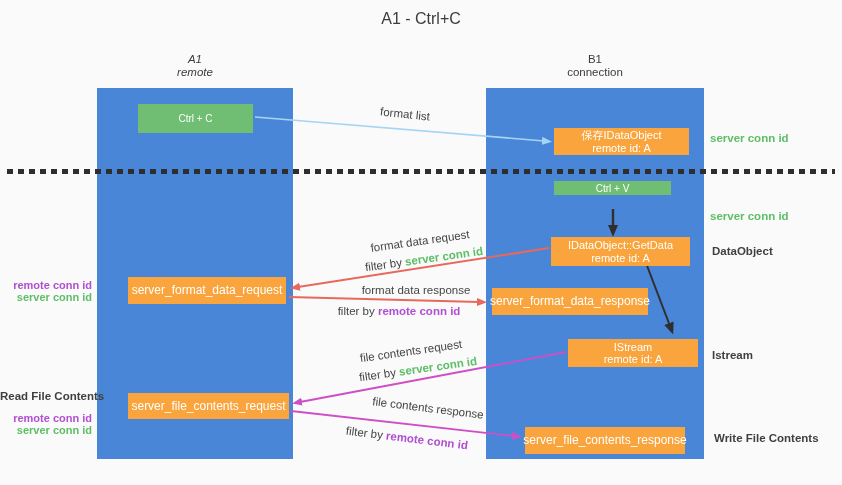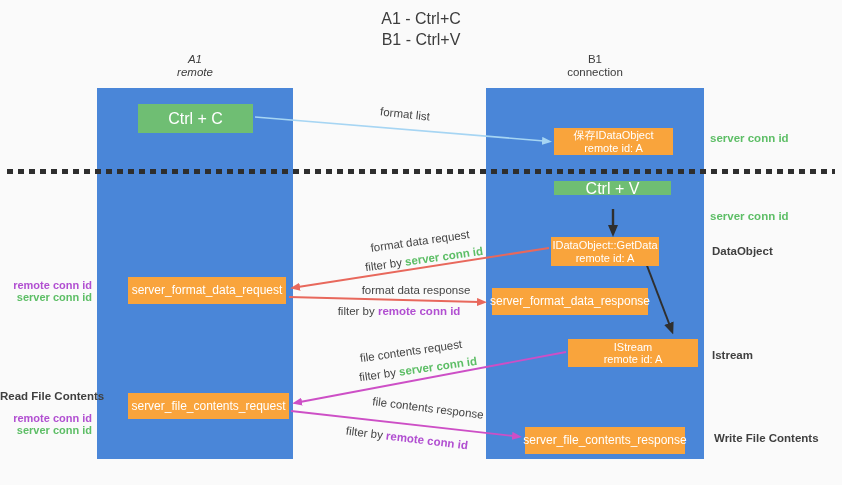--- a/index.html
+++ b/index.html
@@ -6,21 +6,21 @@
   .canvas{
     position:relative;width:842px;height:485px;background:#fafafa;
     font-family:"Liberation Sans",sans-serif;color:#3d3d3d;overflow:hidden;
   }
   .abs{position:absolute;}
   .title{left:0;right:0;top:8px;text-align:center;font-size:16px;line-height:21px;color:#3c3c3c;}
   .lane-header{text-align:center;font-size:11.5px;line-height:13px;color:#3c3c3c;top:53px;}
   .lane{top:88px;height:371px;background:#4a86d8;}
   .node{
     display:flex;flex-direction:column;align-items:center;justify-content:center;
-    color:#fff;text-align:center;font-size:16px;line-height:13px;
+    color:#fff;text-align:center;font-size:10px;line-height:13px;
   }
   .node.small{font-size:11px;line-height:12.5px;}
   .green-box{background:#6fbe73;}
   .orange-box{background:#f9a43c;}
   .side-label{font-size:11.5px;line-height:12px;white-space:nowrap;}
   .left-col{left:0;width:92px;text-align:right;}
   .bold{font-weight:bold;}
   .txt-green{color:#5dbe66;}
   .txt-purple{color:#b14fd1;}
   .txt-dark{color:#3f3f3f;font-weight:bold;}
@@ -37,21 +37,20 @@
   }
   svg.arrows{position:absolute;left:0;top:0;pointer-events:none;}
 </style>
 </head>
 <body>
 
 <div class="canvas">
 
   <div class="abs title">
     <div>A1 - Ctrl+C</div>
-    <div>B1 - Ctrl+V</div>
   </div>
 
   <div class="abs lane-header" style="left:97px;width:196px;font-style:italic;">
     <div>A1</div>
     <div>remote</div>
   </div>
   <div class="abs lane-header" style="left:486px;width:218px;">
     <div>B1</div>
     <div>connection</div>
   </div>
@@ -82,30 +81,30 @@
     <line x1="549" y1="248" x2="298" y2="287" stroke="#e8685c" stroke-width="2" marker-end="url(#mRed)"></line>
     <line x1="289" y1="297" x2="479" y2="302" stroke="#e8685c" stroke-width="2" marker-end="url(#mRed)"></line>
     <line x1="566" y1="352" x2="300" y2="402" stroke="#cd4fc6" stroke-width="1.8" marker-end="url(#mMagenta)"></line>
     <line x1="291" y1="411" x2="514" y2="436" stroke="#cd4fc6" stroke-width="1.8" marker-end="url(#mMagenta)"></line>
   </svg>
 
   <div class="abs node green-box" style="left:138px;top:104px;width:115px;height:29px;">
     <div>Ctrl + C</div>
   </div>
 
-  <div class="abs node small orange-box" style="left:554px;top:128px;width:119px;height:27px;">
+  <div class="abs node small orange-box" style="left:554px;top:128px;width:135px;height:27px;">
     <div>保存IDataObject</div>
     <div>remote id: A</div>
   </div>
 
   <div class="abs node green-box" style="left:554px;top:181px;width:117px;height:14px;">
     <div>Ctrl + V</div>
   </div>
 
-  <div class="abs node small orange-box" style="left:551px;top:237px;width:108px;height:29px;">
+  <div class="abs node small orange-box" style="left:551px;top:237px;width:139px;height:29px;">
     <div>IDataObject::GetData</div>
     <div>remote id: A</div>
   </div>
 
   <div class="abs node small orange-box" style="left:128px;top:277px;width:158px;height:27px;font-size:12px;">
     <div>server_format_data_request</div>
   </div>
 
   <div class="abs node small orange-box" style="left:492px;top:288px;width:156px;height:27px;font-size:12px;">
     <div>server_format_data_response</div>

